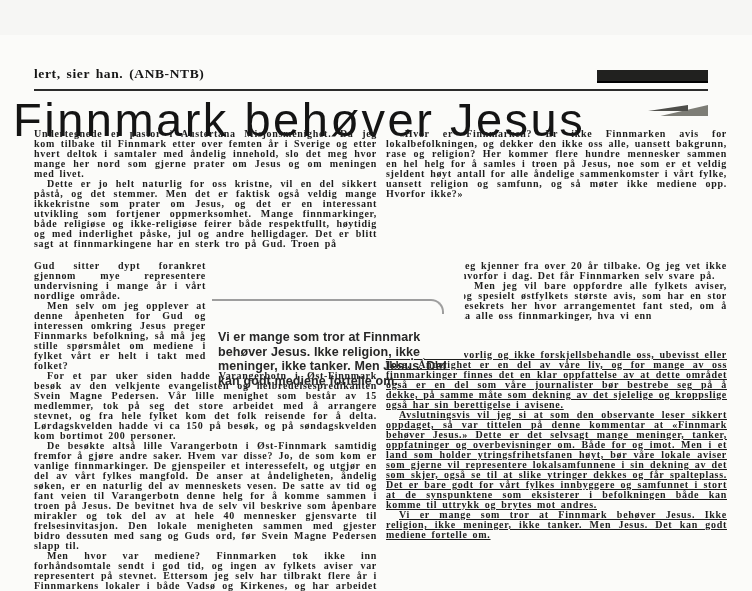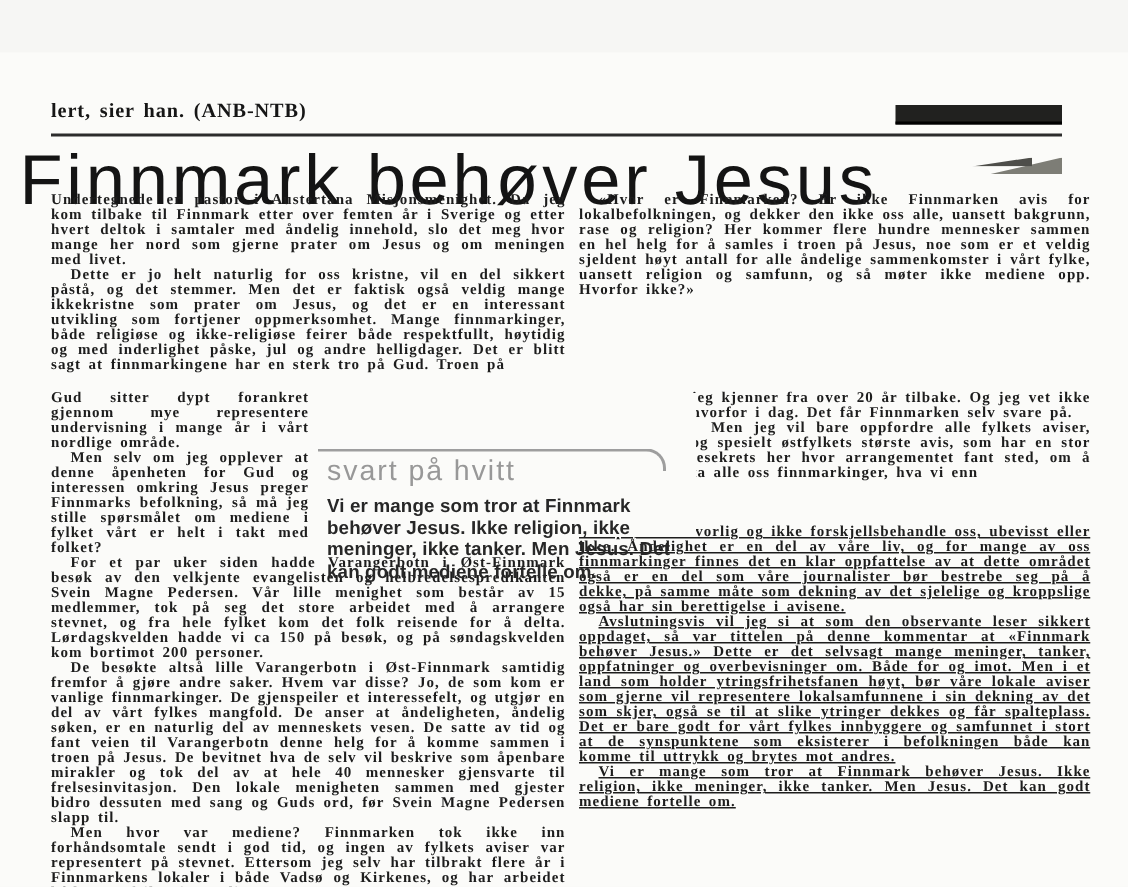--- a/index.html
+++ b/index.html
@@ -90,21 +90,20 @@
   </div>
 
   <div class="signature" data-interactable="false">
     <div class="name" data-interactable="false">Malvind Børresen</div>
     <div data-interactable="false">Det Norske Misjonsforbund.</div>
     <div data-interactable="false">Pastor i Austertana Misjonsmenighet,</div>
   </div>
 
   <div class="pullquote" data-interactable="false">
     <div class="pq-rule" data-interactable="false"></div>
-    <div class="pq-kicker" data-interactable="false">svart på hvitt</div>
     <p class="pq-text" data-interactable="false">Vi er mange som tror at Finnmark behøver Jesus. Ikke religion, ikke meninger, ikke tanker. Men Jesus. Det kan godt mediene fortelle om.</p>
   </div>
 
   <div class="sitater-kicker" data-interactable="false">sitater</div>
   <div class="sitater-rule" data-interactable="false"></div>
   <div class="frag-row" data-interactable="false">
     <div class="frag sq" style="left:34px" data-interactable="false"></div>
     <div class="frag sq" style="left:46px" data-interactable="false"></div>
     <div class="frag" style="left:66px;width:58px" data-interactable="false"></div>
     <div class="frag dark" style="left:132px;width:40px" data-interactable="false"></div>

